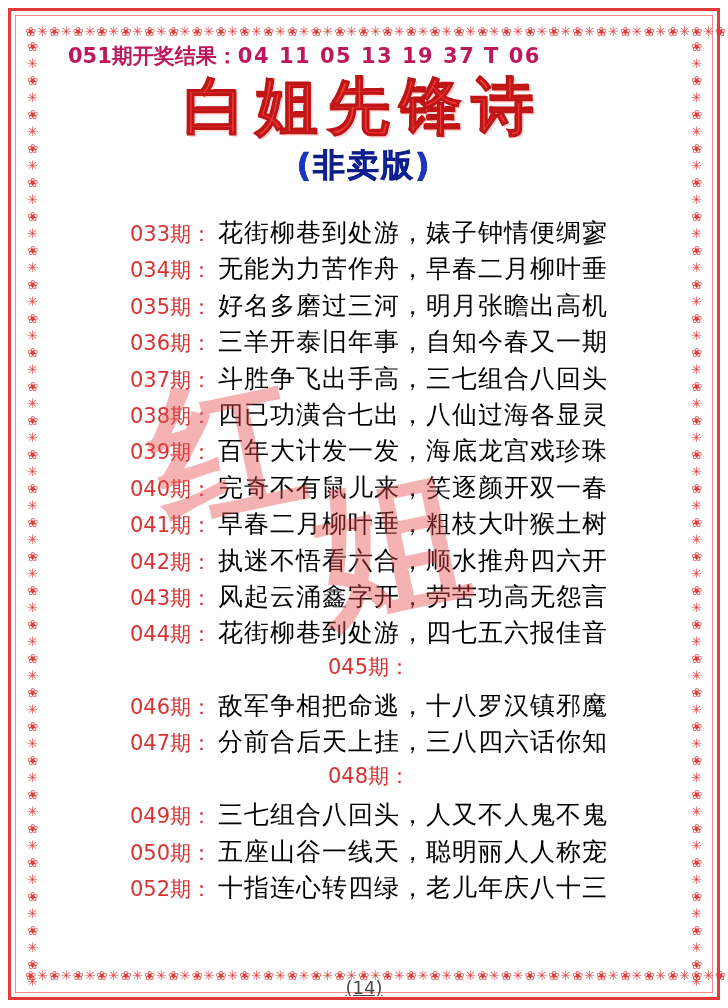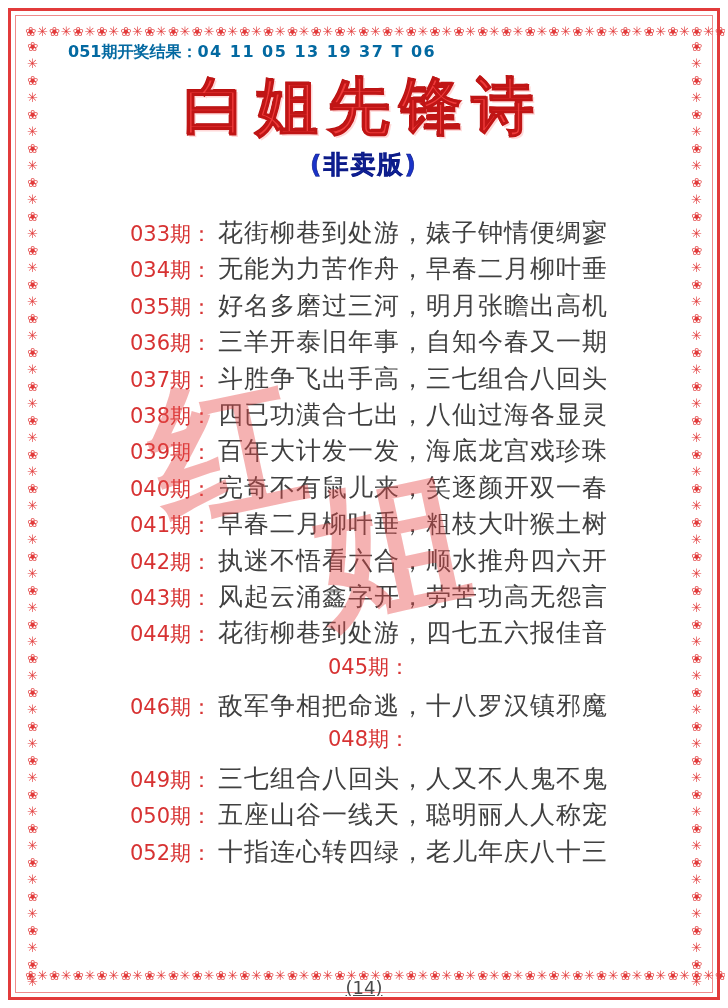--- a/index.html
+++ b/index.html
@@ -92,23 +92,23 @@
     bottom: 34px;
     box-sizing: border-box;
   }
 
   
   .draw-result {
     position: absolute;
     left: 32px;
     top: 8px;
     font-family: "DejaVu Sans", "Liberation Sans", sans-serif;
-    font-size: 16px;
+    font-size: 21px;
     font-weight: bold;
-    color: #0369a1;
+    color: #be185d;
     letter-spacing: 0px;
     white-space: nowrap;
   }
   .draw-result .nums {
     letter-spacing: 1.5px;
   }
 
   
   .title-wrap {
     position: absolute;
@@ -125,21 +125,21 @@
     letter-spacing: 10px;
     text-shadow:
       2px 2px 0 #ffd9d9,
       -1px -1px 0 #b81010;
     -webkit-text-stroke: 1px #c01515;
     line-height: 62px;
   }
   .sub-title {
     margin-top: 8px;
     font-family: "DejaVu Sans", "Liberation Sans", sans-serif;
-    font-size: 25px;
+    font-size: 32px;
     font-weight: bold;
     color: #1a33c8;
     letter-spacing: 2px;
     line-height: 38px;
     -webkit-text-stroke: 0.6px #0c1b86;
   }
 
   
   .watermark {
     position: absolute;
@@ -179,21 +179,21 @@
     font-family: "DejaVu Sans", "Liberation Sans", sans-serif;
     font-size: 21px;
     color: #d73232;
     letter-spacing: 0px;
     width: 92px;
     text-align: right;
   }
   .verse-text {
     font-family: "DejaVu Sans", "Liberation Serif", serif;
     font-size: 25px;
-    color: #404040;
+    color: #000000;
     letter-spacing: 1px;
     padding-left: 6px;
     text-align: right;
   }
 
   
   .page-number {
     position: absolute;
     left: 0;
     right: 0;
@@ -283,20 +283,24 @@
           <span class="verse-text">花街柳巷到处游，四七五六报佳音</span>
         </div>
         <div class="verse-row">
           <span class="verse-no">045期：</span>
         </div>
         <div class="verse-row">
           <span class="verse-no">046期：</span>
           <span class="verse-text">敌军争相把命逃，十八罗汉镇邪魔</span>
         </div>
         <div class="verse-row">
+          <span class="verse-no">047期：</span>
+          <span class="verse-text">分前合后天上挂，三八四六话你知</span>
+        </div>
+        <div class="verse-row">
           <span class="verse-no">048期：</span>
         </div>
         <div class="verse-row">
           <span class="verse-no">049期：</span>
           <span class="verse-text">三七组合八回头，人又不人鬼不鬼</span>
         </div>
         <div class="verse-row">
           <span class="verse-no">050期：</span>
           <span class="verse-text">五座山谷一线天，聪明丽人人称宠</span>
         </div>

